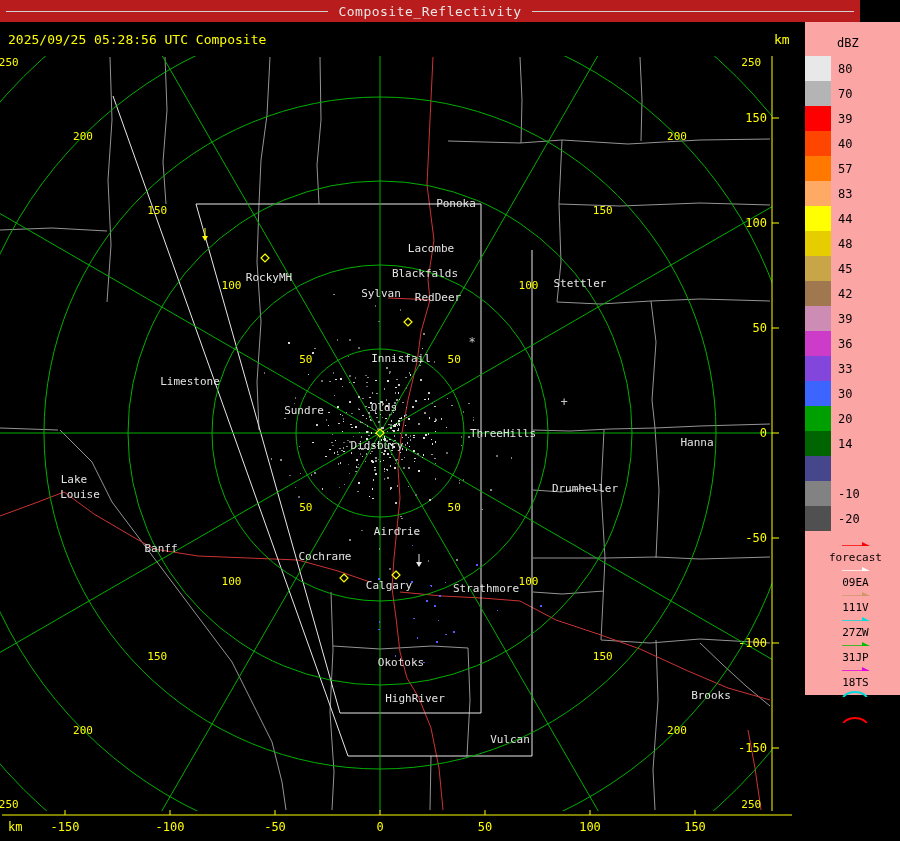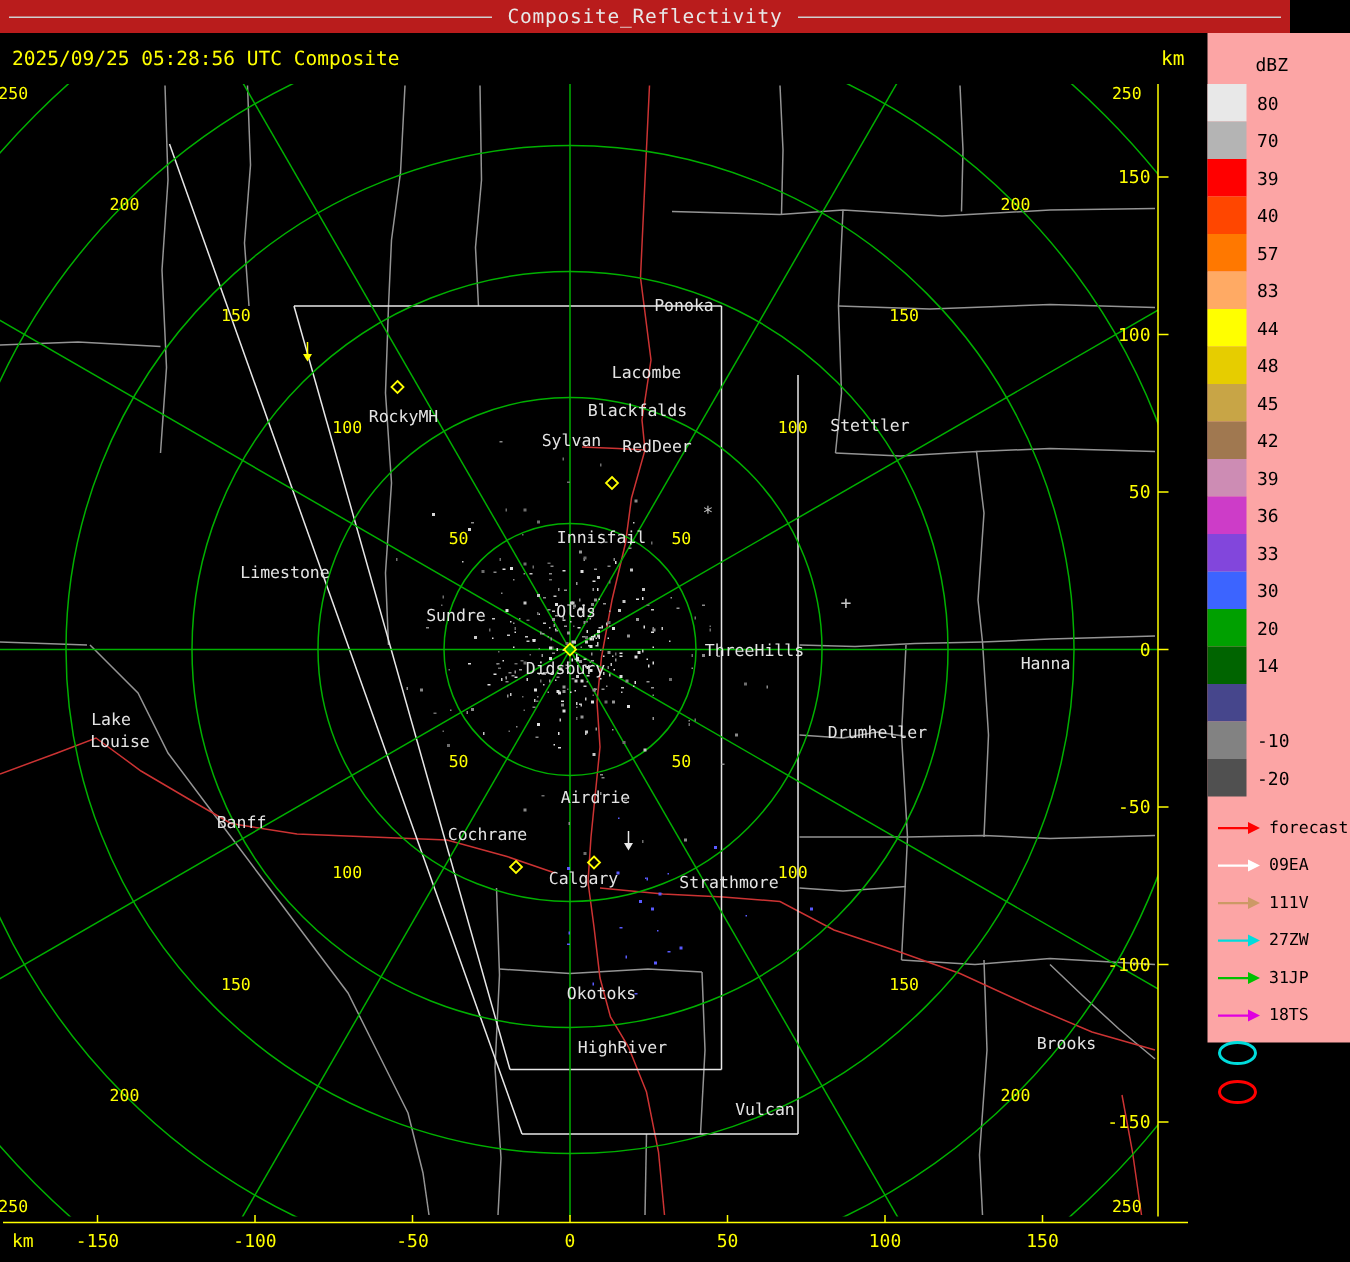--- a/index.html
+++ b/index.html
@@ -29,21 +29,21 @@
   #map-svg text { font-family:"DejaVu Sans Mono", monospace; }
   .legend {
     position:absolute; left:805px; top:22px; width:95px; height:673px;
     background:#fca5a5; z-index:7; color:#000; font-size:12px;
   }
   .dbz-title { margin:14px 0 6px 32px; font-size:12px; }
   .srow { display:flex; align-items:center; height:25px; padding-left:0; }
   .sw { width:26px; height:25px; display:inline-block; flex:0 0 26px; }
   .sl { margin-left:7px; font-size:12px; }
   #vectors { margin-top:8px; }
-  .vrow { display:flex; align-items:center; height:25px; padding-left:6px; gap:5px; }
+  .vrow { display:flex; align-items:center; height:25px; padding-left:6px; gap:5px;flex-direction:column; }
   .vrow.ell { height:26px; }
   .vrow span { font-size:11px; }
 </style>
 </head>
 <body>
 
 <svg id="map-svg" width="805" height="841">
     <defs>
       <clipPath id="mc">
         <rect x="0" y="56" width="772" height="755"></rect>

